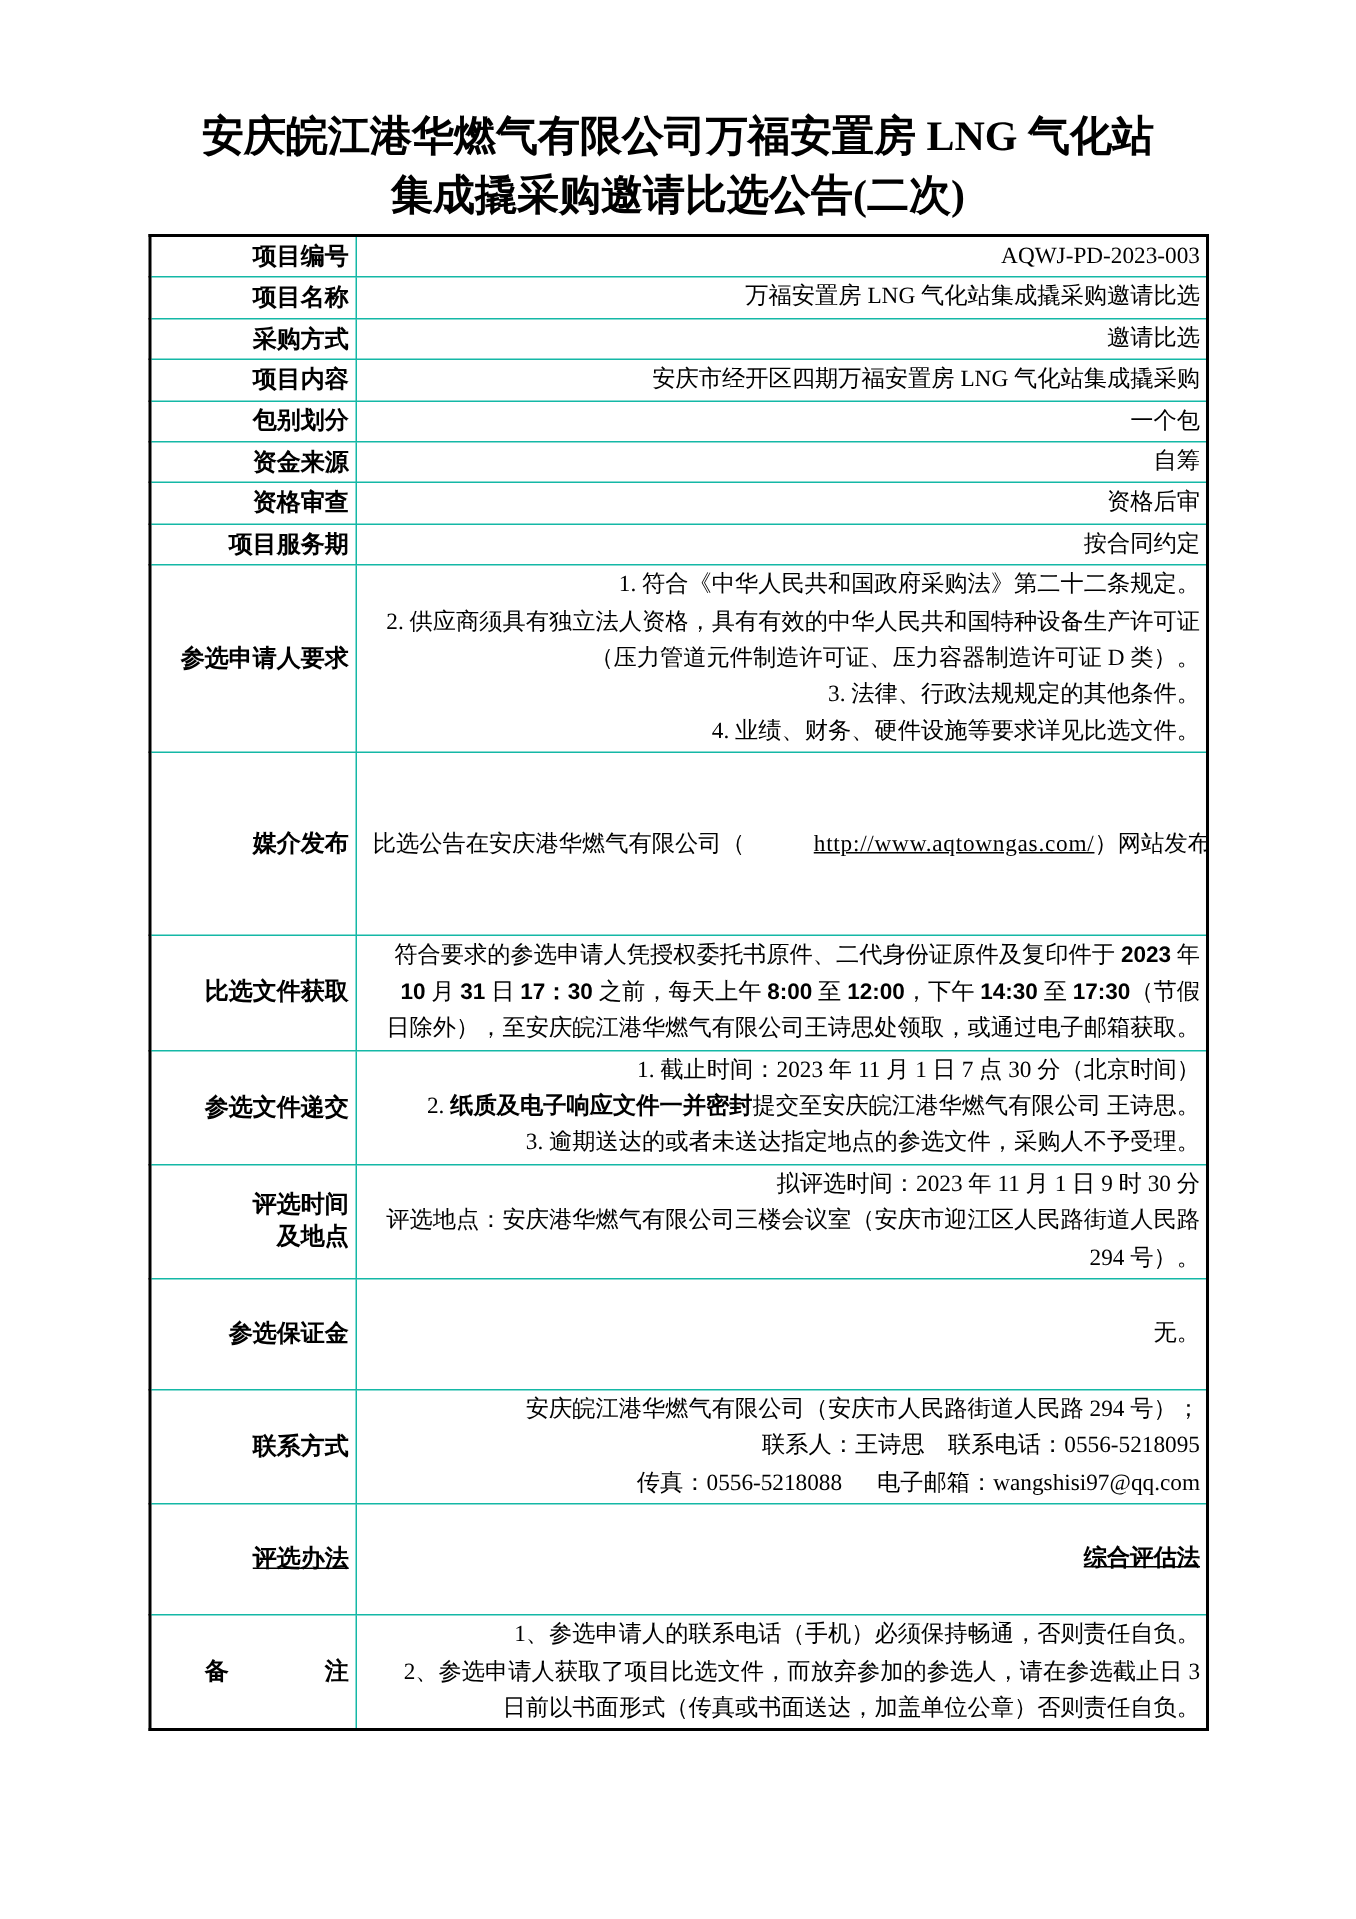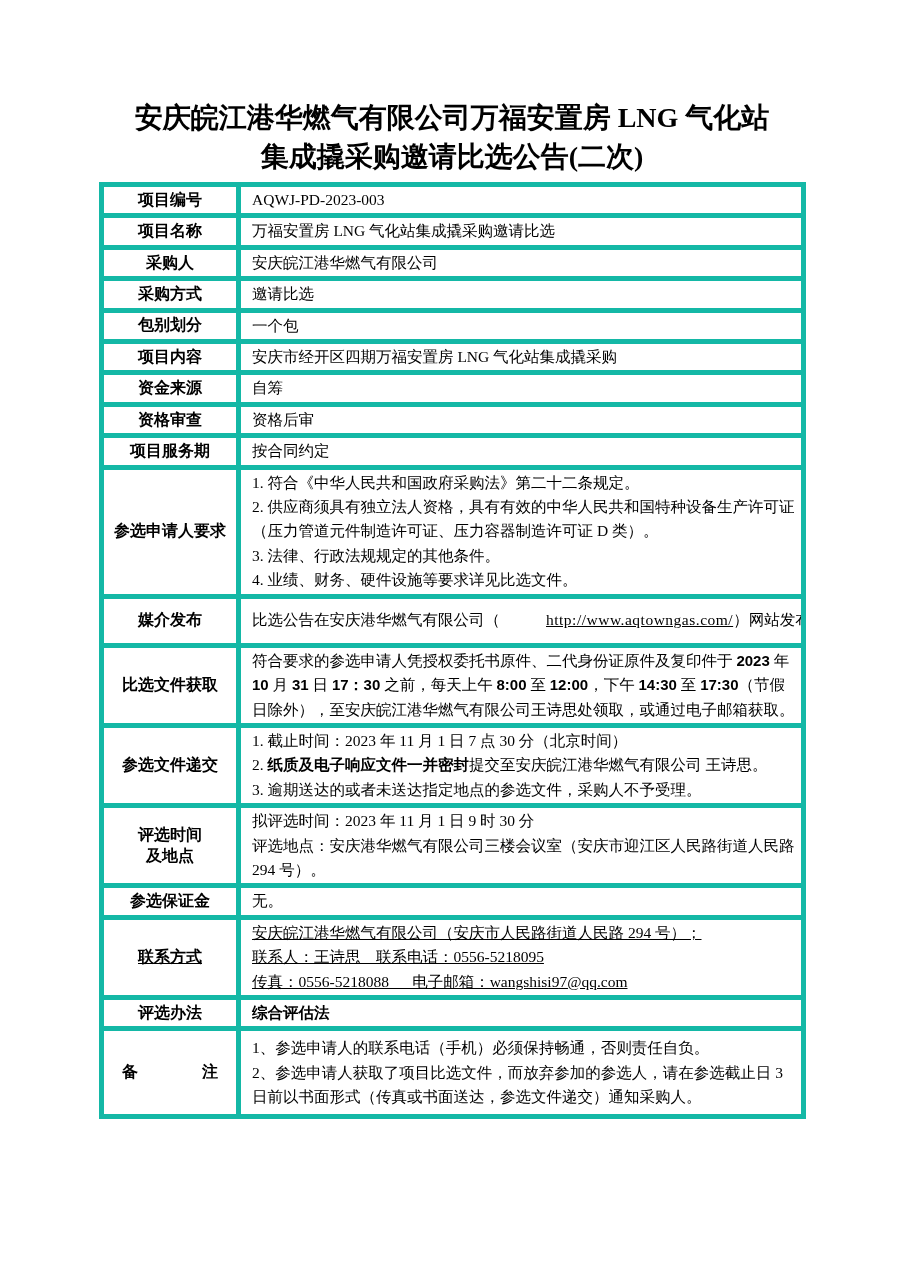--- a/index.html
+++ b/index.html
@@ -1,30 +1,30 @@
 <!DOCTYPE html>
 <html lang="zh"><head>
 <meta charset="utf-8">
 <style>
   html,body{margin:0;padding:0;background:#ffffff;}
   .page{
     width:904px;height:1279px;background:#ffffff;position:relative;
-    box-sizing:border-box;padding-top:98px;
+    box-sizing:border-box;padding-top:72px;
     font-family:"Liberation Serif","DejaVu Serif",serif;color:#000;
   }
   .title{
     text-align:center;font-size:28px;line-height:39px;font-weight:600;
     color:#000;margin:0 40px;
   }
   .doc-table{
     border-collapse:collapse;table-layout:fixed;
     width:707px;margin:6px 0 0 99px;
     border:2px solid #000;
   }
-  .doc-table td{border:5px solid #14b8a6;}
+  .doc-table td{border:1px solid #14b8a6;text-align:right;}
   .lab{
     width:137px;text-align:center;font-weight:bold;font-size:16px;
     white-space:pre-line;vertical-align:middle;padding:0 4px;box-sizing:border-box;
   }
   .val{
     font-size:15.5px;vertical-align:middle;
     padding:1px 4px 1px 11px;box-sizing:border-box;overflow:hidden;
   }
   .ln{line-height:24.4px;white-space:pre;}
   .ns{font-family:"Liberation Sans","DejaVu Sans",sans-serif;font-weight:bold;font-size:15px;}
@@ -57,41 +57,35 @@
             <div class="ln"><span>AQWJ-PD-2023-003</span></div>
           </td>
         </tr>
         <tr>
           <td class="lab">项目名称</td>
           <td class="val">
             <div class="ln"><span>万福安置房 LNG 气化站集成撬采购邀请比选</span></div>
           </td>
         </tr>
         <tr>
-          <td class="lab">采购人</td>
-          <td class="val">
-            <div class="ln"><span>安庆皖江港华燃气有限公司</span></div>
-          </td>
-        </tr>
-        <tr>
           <td class="lab">采购方式</td>
           <td class="val">
             <div class="ln"><span>邀请比选</span></div>
           </td>
         </tr>
         <tr>
+          <td class="lab">项目内容</td>
+          <td class="val">
+            <div class="ln"><span>安庆市经开区四期万福安置房 LNG 气化站集成撬采购</span></div>
+          </td>
+        </tr>
+        <tr>
           <td class="lab">包别划分</td>
           <td class="val">
             <div class="ln"><span>一个包</span></div>
-          </td>
-        </tr>
-        <tr>
-          <td class="lab">项目内容</td>
-          <td class="val">
-            <div class="ln"><span>安庆市经开区四期万福安置房 LNG 气化站集成撬采购</span></div>
           </td>
         </tr>
         <tr>
           <td class="lab">资金来源</td>
           <td class="val">
             <div class="ln"><span>自筹</span></div>
           </td>
         </tr>
         <tr>
           <td class="lab">资格审查</td>
@@ -164,18 +158,18 @@
           <td class="lab">评选办法</td>
           <td class="val">
             <div class="ln"><span class="b">综合评估法</span></div>
           </td>
         </tr>
         <tr>
           <td class="lab">备　　　　注</td>
           <td class="val">
             <div class="ln"><span>1、参选申请人的联系电话（手机）必须保持畅通，否则责任自负。</span></div>
             <div class="ln"><span>2、参选申请人获取了项目比选文件，而放弃参加的参选人，请在参选截止日 3</span></div>
-            <div class="ln"><span>日前以书面形式（传真或书面送达，参选文件递交）通知采购人。</span></div>
+            <div class="ln"><span>日前以书面形式（传真或书面送达，加盖单位公章）否则责任自负。</span></div>
           </td>
         </tr>
       </tbody>
   </table>
 </div>
 
 </body></html>

